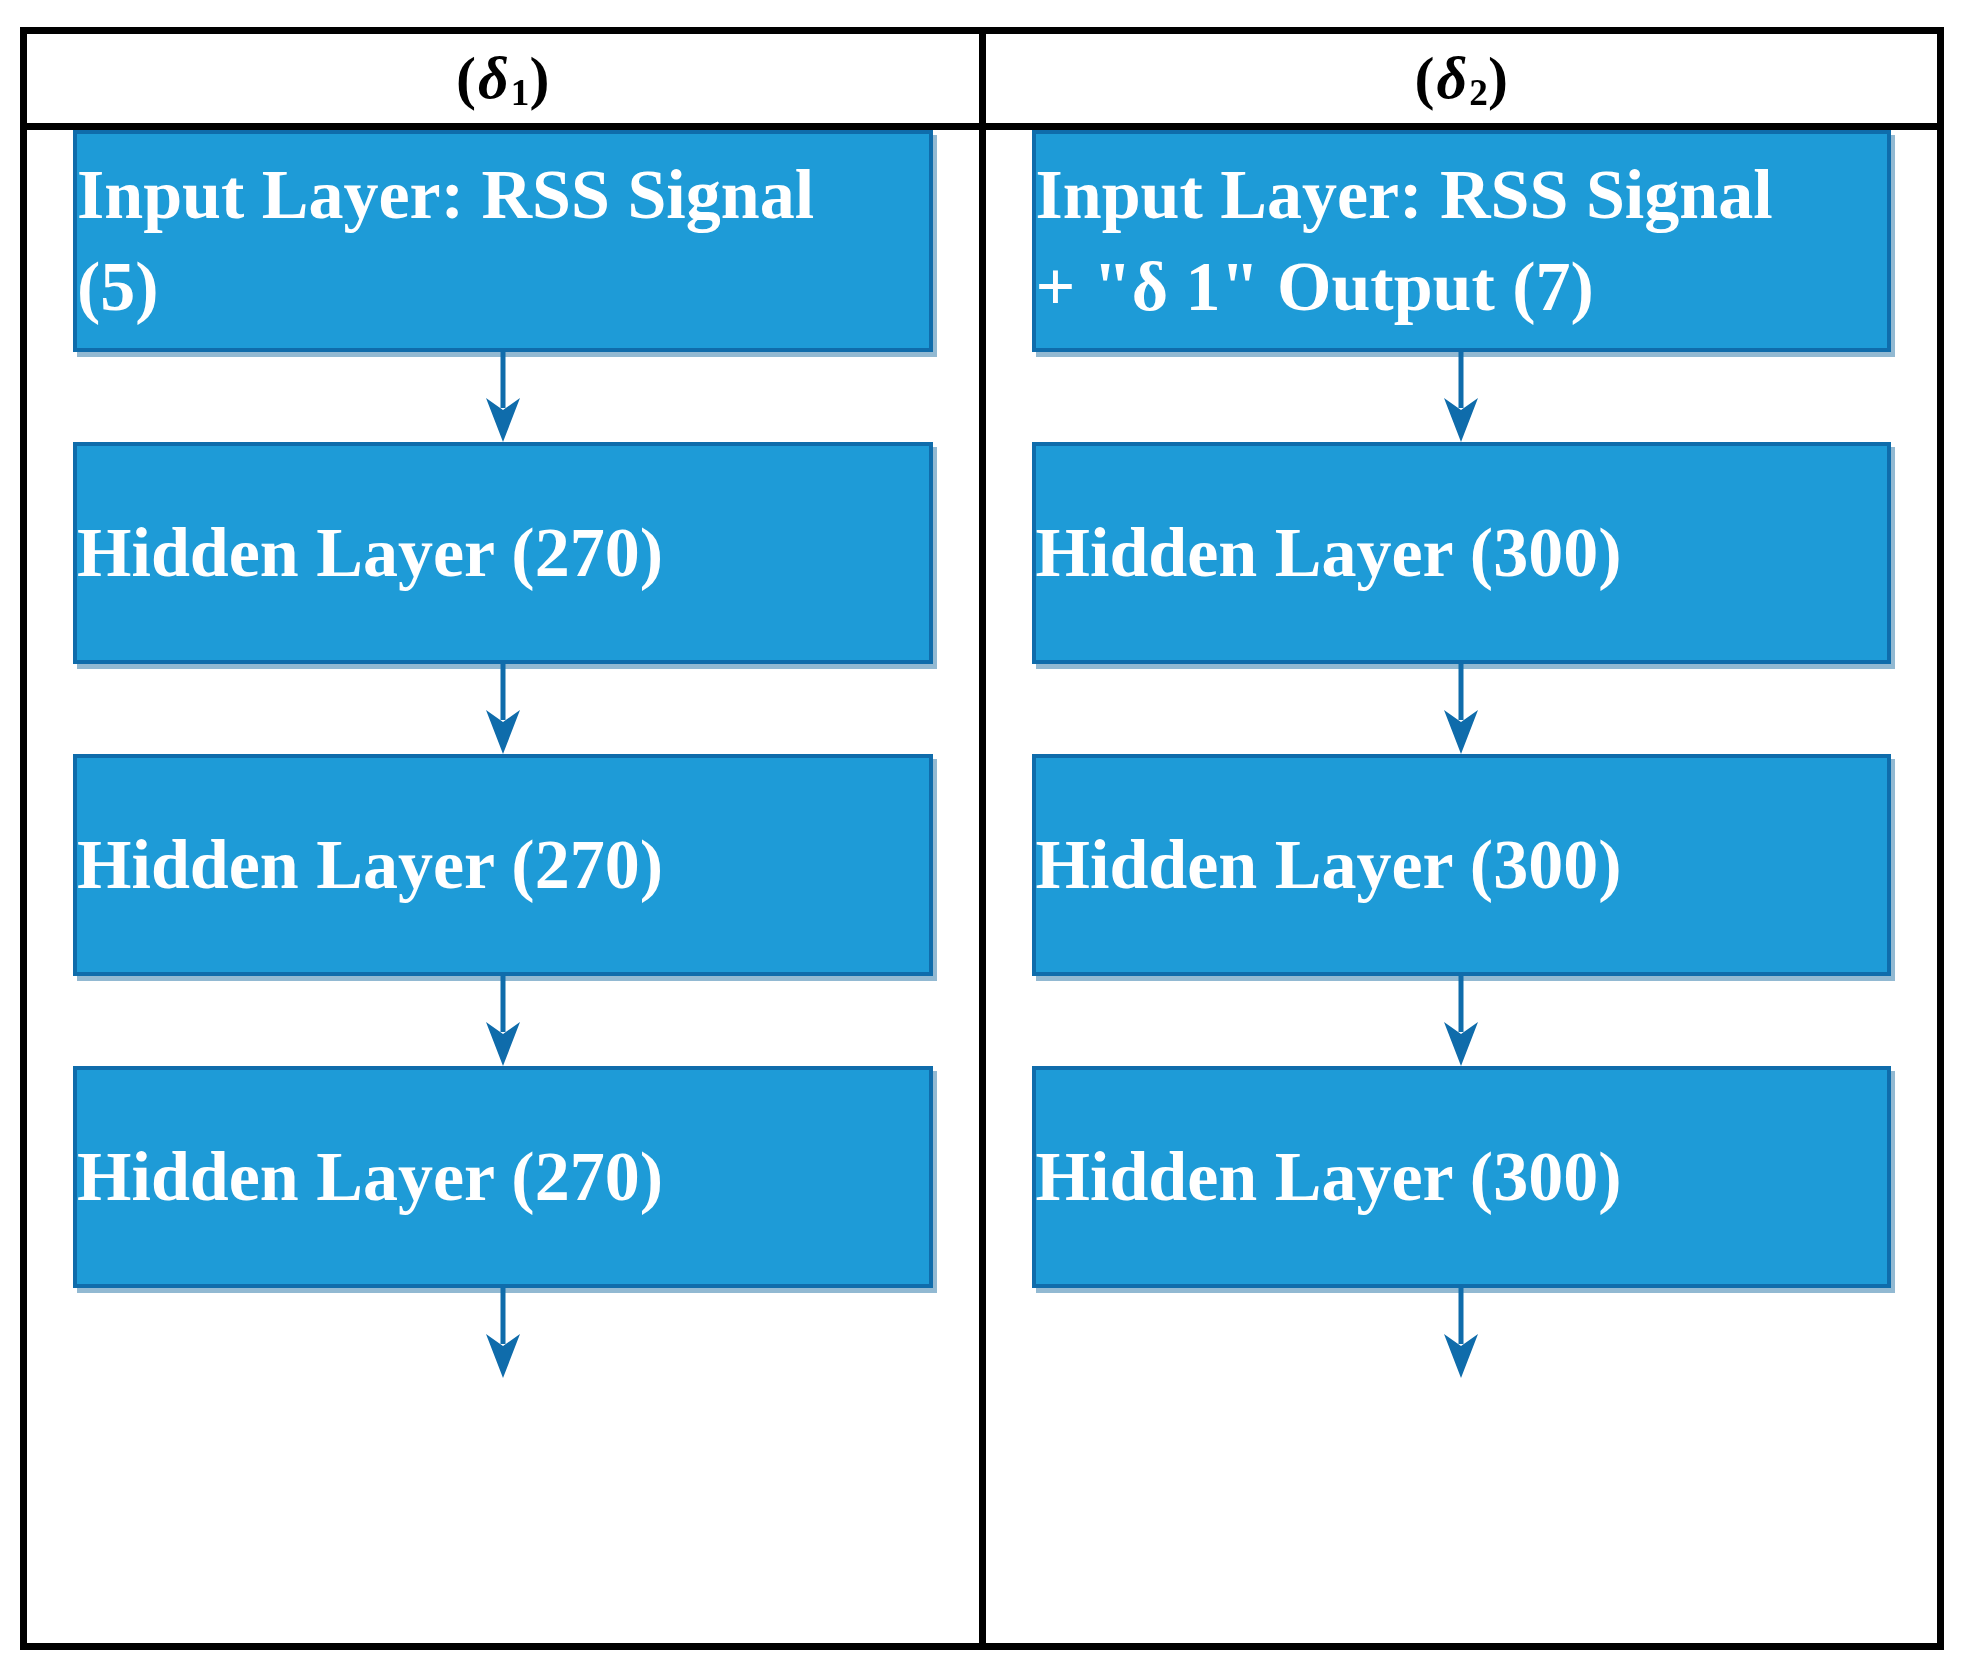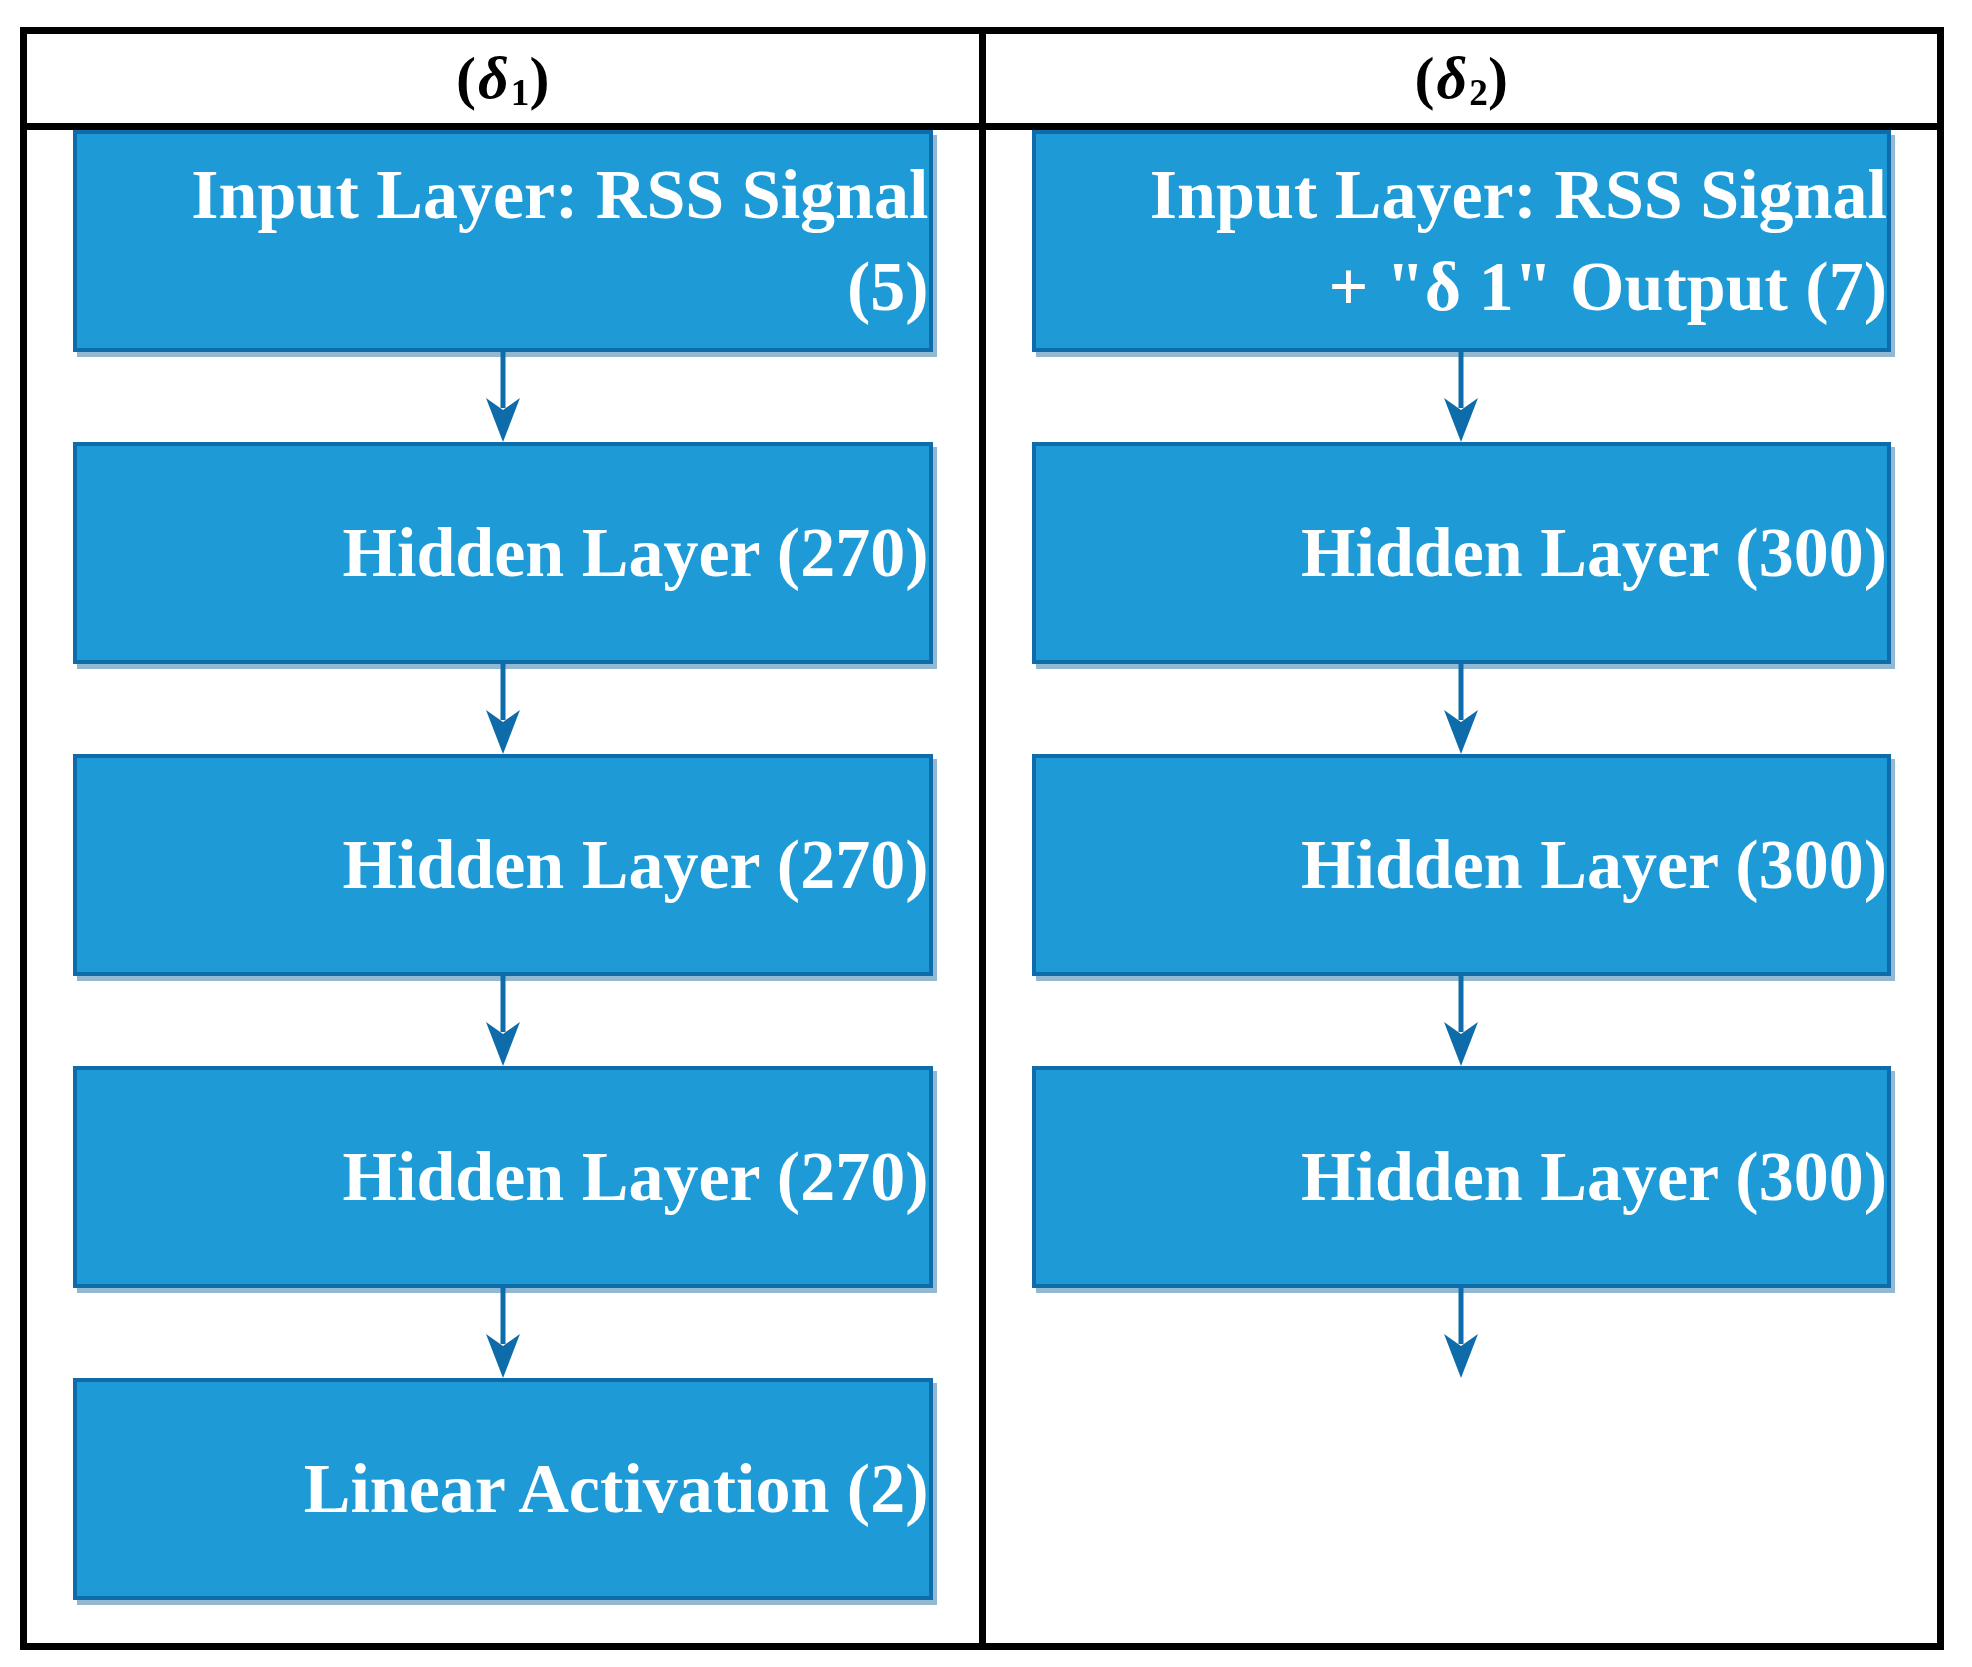--- a/index.html
+++ b/index.html
@@ -14,21 +14,21 @@
                font-weight:bold;font-size:60px;color:var(--header-text,#000);}
   .header-label{display:inline-flex;align-items:baseline;}
   .delta-symbol{font-style:italic;padding:0 2px;}
   .header-sub{font-size:0.62em;position:relative;top:0.18em;font-style:normal;}
   .col-body{flex:1 1 auto;display:flex;flex-direction:column;align-items:stretch;
             padding:0 46px;}
   .layer-box{flex:0 0 auto;height:222px;box-sizing:border-box;
              background:var(--box-fill,#1E9BD7);
              border:4px solid var(--box-border,#0F6CAB);
              box-shadow:4px 5px 0 rgba(14,99,156,0.45);
-             display:flex;flex-direction:column;align-items:flex-end;justify-content:center;
+             display:flex;flex-direction:column;align-items:flex-start;justify-content:center;
              color:var(--box-text,#fff);font-weight:bold;font-size:70px;line-height:1.32;
              text-align:center;}
   .box-line{display:block;white-space:nowrap;}
   .box-line:empty{display:none;}
   .connector{flex:0 0 auto;height:90px;display:flex;align-items:stretch;justify-content:center;}
   .connector svg{display:block;}
 </style>
 </head>
 <body>
 
@@ -83,24 +83,20 @@
           <span class="box-line">Hidden Layer (270)</span>
 
         </div>
         <div class="connector">
           <svg width="44" height="90" viewBox="0 0 44 90">
             <line x1="22" y1="0" x2="22" y2="56" stroke-width="5" style="stroke:var(--arrow,#0F6CAB)"></line>
             <path d="M22,90 L5,46 L22,58 L39,46 Z" style="fill:var(--arrow,#0F6CAB)"></path>
           </svg>
         </div>
 
-        <div class="layer-box">
-          <span class="box-line">Linear Activation (2)</span>
-
-        </div>
 
       </div>
     </div>
 
     <div class="column right">
       <div class="header-cell">
         <span class="header-label">
             <span>(</span>
             <span class="delta-symbol">δ</span>
             <span class="header-sub">2</span>

